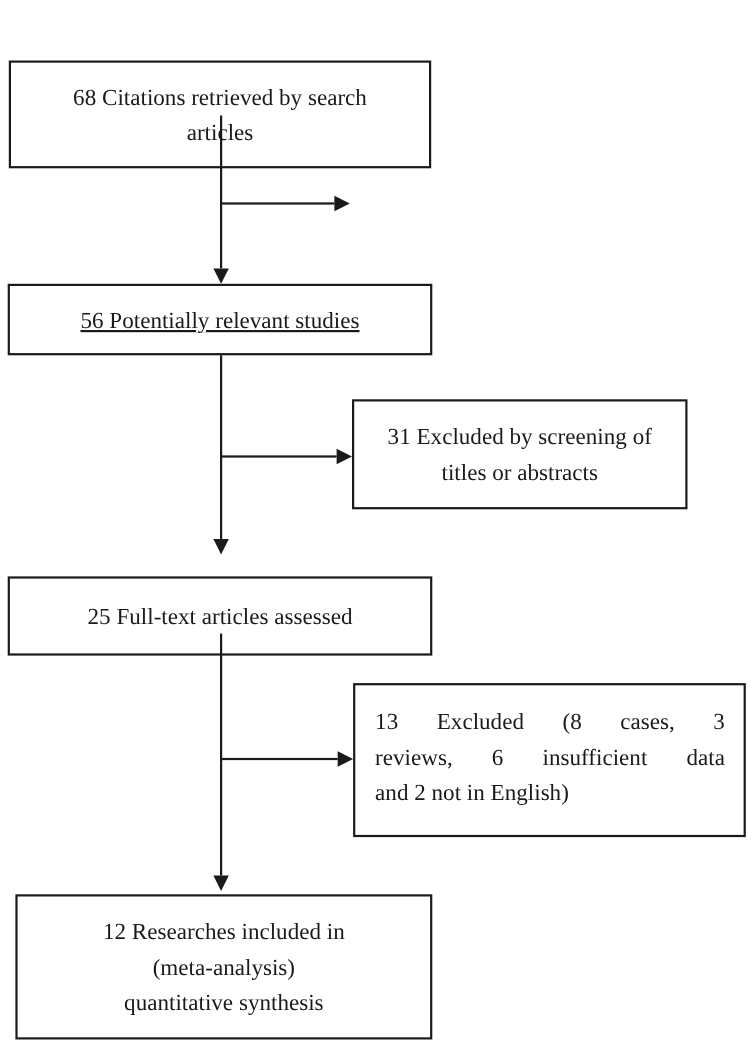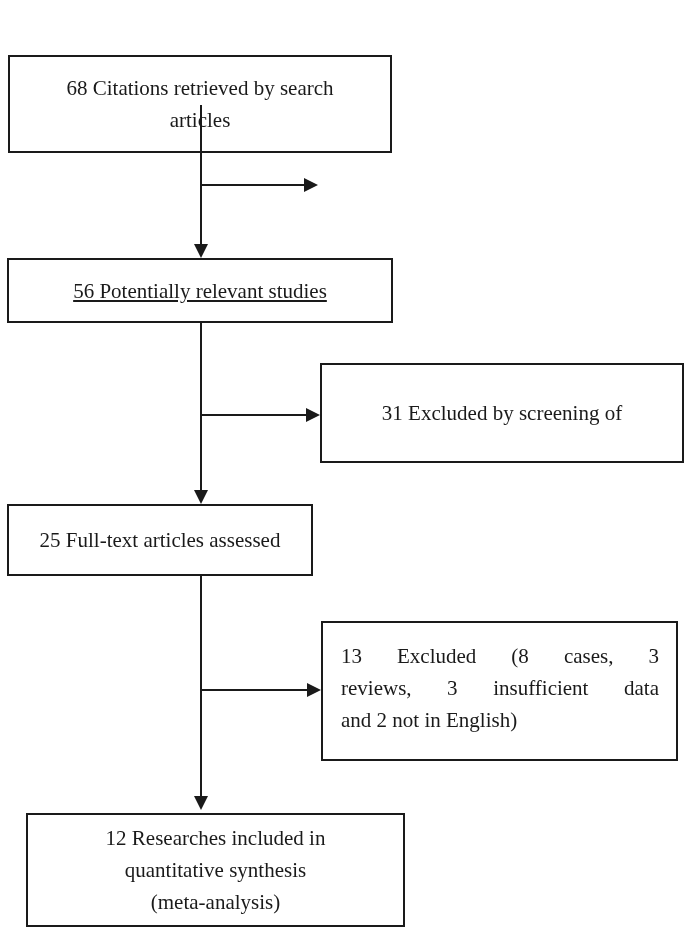--- a/index.html
+++ b/index.html
@@ -89,38 +89,39 @@
 
   <div class="box center" style="left:8px; top:7px; width:384px; height:98px;margin-top:48px;">
     <div class="tline">68 Citations retrieved by search</div>
     <div class="tline">articles</div>
   </div>
 
   <div class="box center" style="left:7px; top:258px; width:386px; height:65px;text-decoration:underline;">
     <div class="tline">56 Potentially relevant studies</div>
   </div>
 
-  <div class="box center" style="left:7px; top:504px; width:306px; height:72px;text-align:right;">
+  <div class="box center" style="left:7px; top:524px; width:386px; height:72px;text-align:right;">
     <div class="tline">25 Full-text articles assessed</div>
   </div>
 
-  <div class="box center" style="left:26px; top:813px; width:379px; height:114px;">
+  <div class="box center" style="left:14px; top:813px; width:379px; height:132px;">
     <div class="tline">12 Researches included in</div>
+    <div class="tline">(meta-analysis)</div>
     <div class="tline">quantitative synthesis</div>
-    <div class="tline">(meta-analysis)</div>
   </div>
 
 
-  <div class="box center" style="left:320px; top:363px; width:364px; height:100px;">
+  <div class="box center" style="left:320px; top:363px; width:305px; height:100px;">
     <div class="tline">31 Excluded by screening of</div>
+    <div class="tline">titles or abstracts</div>
   </div>
 
   <div class="box leftbox" style="left:321px; top:621px; width:357px; height:140px;">
     <div class="tline just">13 Excluded (8 cases, 3</div>
-    <div class="tline just">reviews, 3 insufficient data</div>
+    <div class="tline just">reviews, 6 insufficient data</div>
     <div class="tline lastline">and 2 not in English)</div>
   </div>
 
   <div class="vline" style="left:200px; top:105px; height:139px;"></div>
   <div class="arrow-down" style="left:194px; top:244px;"></div>
   <div class="hline" style="left:201px; top:184px; width:103px;"></div>
   <div class="arrow-right" style="left:304px; top:178px;"></div>
 
   <div class="vline" style="left:200px; top:323px; height:167px;"></div>
   <div class="arrow-down" style="left:194px; top:490px;"></div>

